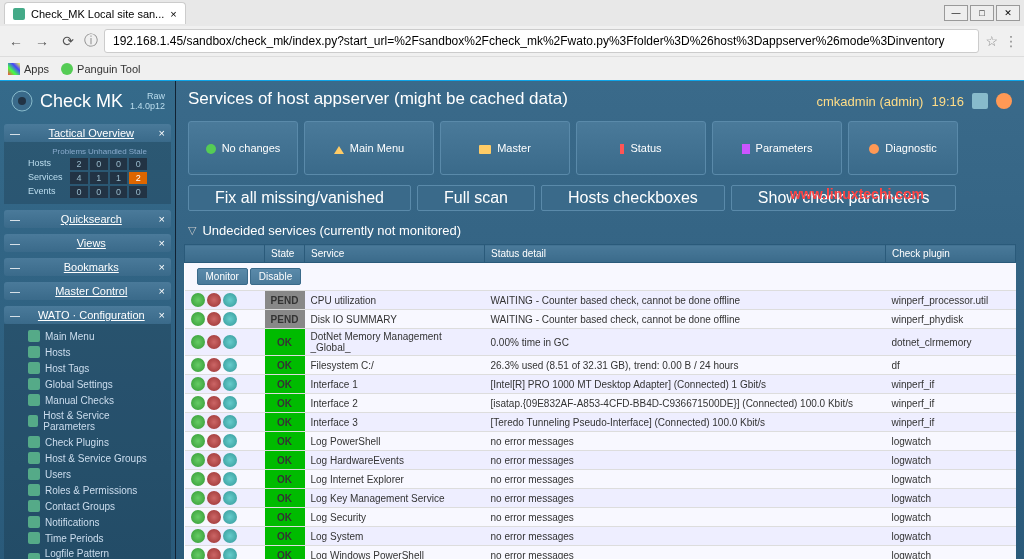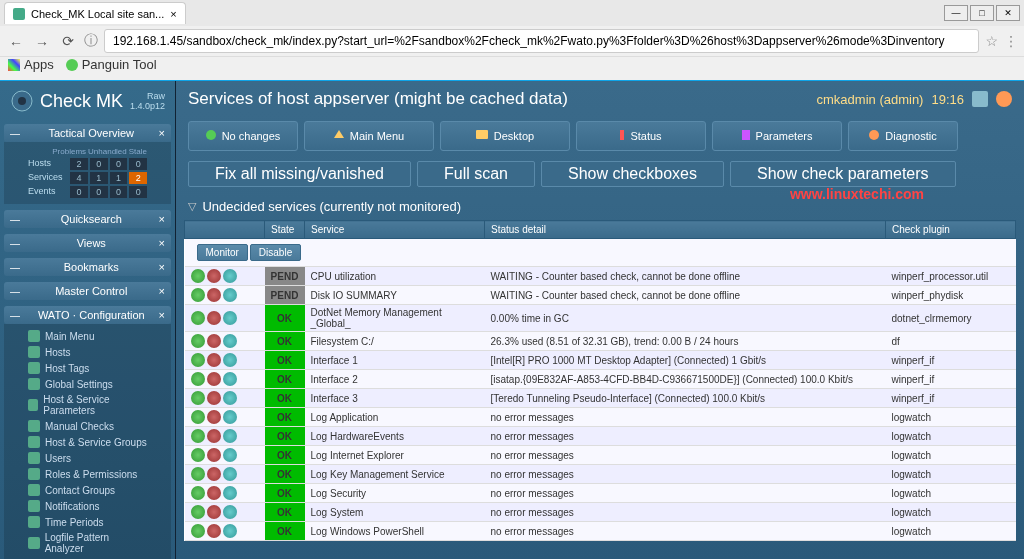--- a/index.html
+++ b/index.html
@@ -10,59 +10,59 @@
 .tab { background: #fff; border: 1px solid #ccc; border-bottom: none; border-radius: 4px 4px 0 0; padding: 3px 8px; font-size: 11px; display: flex; align-items: center; gap: 6px; height: 22px; }
 .tab-icon { width: 12px; height: 12px; background: #4a8; border-radius: 2px; }
 .win-controls { margin-left: auto; display: flex; gap: 2px; }
 .win-btn { width: 24px; height: 16px; border: 1px solid #999; background: #eee; font-size: 9px; text-align: center; line-height: 14px; }
 
 .url-bar { display: flex; align-items: center; height: 30px; padding: 0 6px; gap: 6px; }
 .nav-btn { width: 20px; height: 20px; display: flex; align-items: center; justify-content: center; color: #555; font-size: 14px; cursor: pointer; }
 .url-input { flex: 1; height: 24px; border: 1px solid #ccc; border-radius: 3px; padding: 0 8px; font-size: 12px; background: #fff; }
 .url-icon { color: #888; font-size: 14px; }
 
-.bookmarks-bar { display: flex; align-items: flex-start; height: 24px; padding: 0 8px; gap: 12px; border-top: 1px solid #ddd; font-size: 13px; }
+.bookmarks-bar { display: flex; align-items: center; height: 24px; padding: 0 8px; gap: 12px; border-top: 1px solid #ddd; font-size: 11px; }
 .bm-item { display: flex; align-items: center; gap: 4px; color: #333; cursor: pointer; }
 .bm-icon { width: 12px; height: 12px; }
 
 .page { display: flex; height: 478px; background: linear-gradient(#2a5a7a,#1a4a6a); }
 
 .sidebar { width: 176px; background: linear-gradient(#356a8a,#2a5a7a); border-right: 1px solid #123; display: flex; flex-direction: column; position: relative; }
 .logo-block { display: flex; align-items: center; padding: 8px 10px; color: #fff; }
 .logo-gear { width: 24px; height: 24px; margin-right: 6px; }
 .logo-text { font-size: 18px; font-weight: normal; color: #fff; }
 .version { margin-left: auto; text-align: right; font-size: 9px; color: #bde; }
 
 .snapin { margin: 3px 4px; }
 .snapin-head { background: linear-gradient(#4a7a9a,#3a6a8a); color: #fff; padding: 3px 6px; font-size: 11px; display: flex; align-items: center; border-radius: 3px; position: relative; }
 .snapin-head .sn-icon { font-size: 10px; margin-right: 4px; }
-.snapin-head .sn-title { flex: 1; text-align: center; }
+.snapin-head .sn-title { flex: 1; text-align: center; text-decoration: underline; }
 .snapin-head .sn-close { font-size: 11px; cursor: pointer; }
 .snapin-body { background: rgba(0,0,0,0.15); padding: 4px 24px; color: #cde; font-size: 10px; }
 
 .tac-row { display: flex; gap: 2px; margin-bottom: 2px; }
 .tac-label { width: 40px; color: #bde; font-size: 9px; }
 .tac-cell { flex: 1; text-align: center; font-size: 9px; padding: 1px 0; color: #9bc; }
 .tac-0 { background: #234; }
 .tac-hl { background: #d60; color: #fff; }
 .tac-head { display: flex; gap: 2px; margin-bottom: 1px; }
 .tac-head .tac-cell { color: #8ac; font-size: 8px; }
 
 .wato-list { list-style: none; }
 .wato-list li { padding: 2px 0; color: #cde; font-size: 10px; cursor: pointer; display: flex; align-items: center; gap: 5px; }
 .wato-ico { width: 12px; height: 12px; display: inline-block; background: #5a8; border-radius: 2px; }
 
 .main { flex: 1; background: linear-gradient(#3a6a8a,#2a5a7a); overflow: auto; position: relative; }
-.page-title-bar { display: flex; align-items: center; padding: 8px 12px; color: #fff; }
+.page-title-bar { display: flex; align-items: flex-end; padding: 8px 12px; color: #fff; }
 .page-title { font-size: 17px; font-weight: normal; }
 .user-info { margin-left: auto; font-size: 13px; color: #fd8; display: flex; align-items: center; gap: 8px; }
 .hdr-ico { width: 16px; height: 16px; display: inline-block; }
 
 .toolbar { display: flex; flex-wrap: wrap; gap: 6px; padding: 4px 12px; }
-.tb-btn { background: linear-gradient(#4a7a9a,#3a6a8a); border: 1px solid #5a8aaa; color: #fff; padding: 8px 14px; font-size: 11px; border-radius: 3px; cursor: pointer; display: flex; align-items: flex-start; gap: 6px; min-width: 110px; justify-content: center; }
+.tb-btn { background: linear-gradient(#4a7a9a,#3a6a8a); border: 1px solid #5a8aaa; color: #fff; padding: 20px 14px; font-size: 11px; border-radius: 3px; cursor: pointer; display: flex; align-items: flex-end; gap: 6px; min-width: 110px; justify-content: center; }
 .tb-btn.wide { min-width: 130px; }
 .tb-ico { width: 10px; height: 10px; display: inline-block; }
 .tb-ico.green { background: #5c5; border-radius: 50%; }
 .tb-ico.home { border-left: 5px solid transparent; border-right: 5px solid transparent; border-bottom: 8px solid #fc6; width: 0; height: 0; }
 .tb-ico.folder { background: #fc6; width: 12px; height: 9px; border-radius: 1px; }
 .tb-ico.status { background: #f55; width: 4px; height: 10px; }
 .tb-ico.prop { background: #5cf; border-radius: 50%; }
 .tb-ico.params { background: #c5f; width: 8px; height: 10px; }
 .tb-ico.diag { background: #f95; border-radius: 50%; }
 
@@ -229,25 +229,29 @@
             <li>
               <span class="wato-ico"></span>
               <span>Host Tags</span>
             </li>
             <li>
               <span class="wato-ico"></span>
               <span>Global Settings</span>
             </li>
             <li>
               <span class="wato-ico"></span>
+              <span>Manual Checks</span>
+            </li>
+            <li>
+              <span class="wato-ico"></span>
               <span>Host &amp; Service Parameters</span>
             </li>
             <li>
               <span class="wato-ico"></span>
-              <span>Manual Checks</span>
+              <span>Check Plugins</span>
             </li>
             <li>
               <span class="wato-ico"></span>
               <span>Host &amp; Service Groups</span>
             </li>
             <li>
               <span class="wato-ico"></span>
               <span>Users</span>
             </li>
             <li>
@@ -295,40 +299,40 @@
       <div class="tb-btn">
           <span class="tb-ico green"></span>
           <span>No changes</span>
         </div>
       <div class="tb-btn wide">
           <span class="tb-ico home"></span>
           <span>Main Menu</span>
         </div>
       <div class="tb-btn wide">
           <span class="tb-ico folder"></span>
-          <span>Desktop</span>
+          <span>Master</span>
         </div>
       <div class="tb-btn wide">
           <span class="tb-ico status"></span>
           <span>Status</span>
         </div>
       <div class="tb-btn wide">
           <span class="tb-ico params"></span>
           <span>Parameters</span>
         </div>
       <div class="tb-btn">
           <span class="tb-ico diag"></span>
           <span>Diagnostic</span>
         </div>
     </div>
 
     <div class="subbar">
       <div class="sub-btn">Fix all missing/vanished</div>
       <div class="sub-btn">Full scan</div>
-      <div class="sub-btn">Show checkboxes</div>
+      <div class="sub-btn">Hosts checkboxes</div>
       <div class="sub-btn">Show check parameters</div>
     </div>
     <div class="watermark">www.linuxtechi.com</div>
 
     <div class="section-head">
       <span class="sh-arrow">▽</span>
       <span>Undecided services (currently not monitored)</span>
     </div>
 
     <table class="svc-table">
@@ -443,21 +447,21 @@
           </tr>
           <tr>
             <td>
               <div class="row-icons">
                 <span class="ricon r1"></span>
                 <span class="ricon r2"></span>
                 <span class="ricon r3"></span>
               </div>
             </td>
             <td class="state-cell state-OK">OK</td>
-            <td>Log Application</td>
+            <td>Log PowerShell</td>
             <td>no error messages</td>
             <td>logwatch</td>
           </tr>
           <tr>
             <td>
               <div class="row-icons">
                 <span class="ricon r1"></span>
                 <span class="ricon r2"></span>
                 <span class="ricon r3"></span>
               </div>

